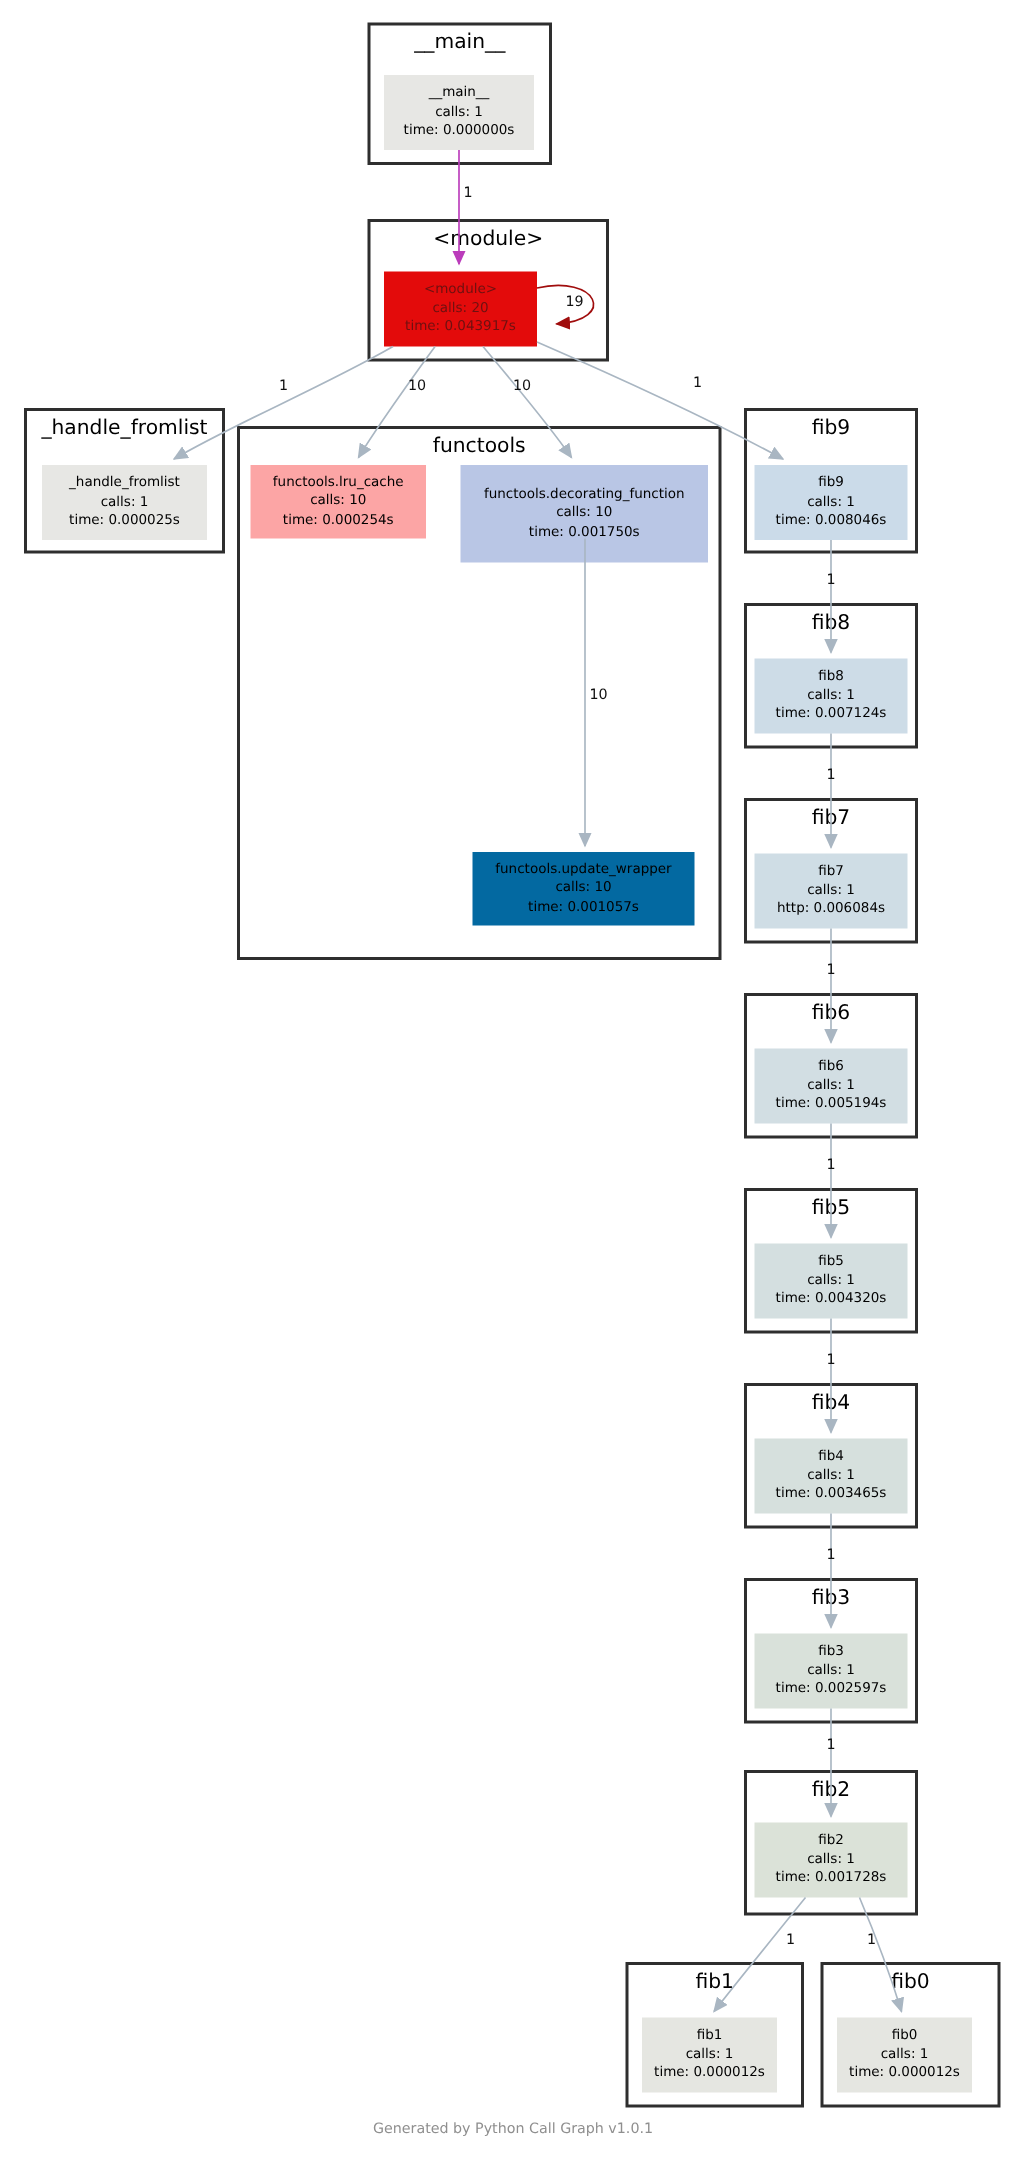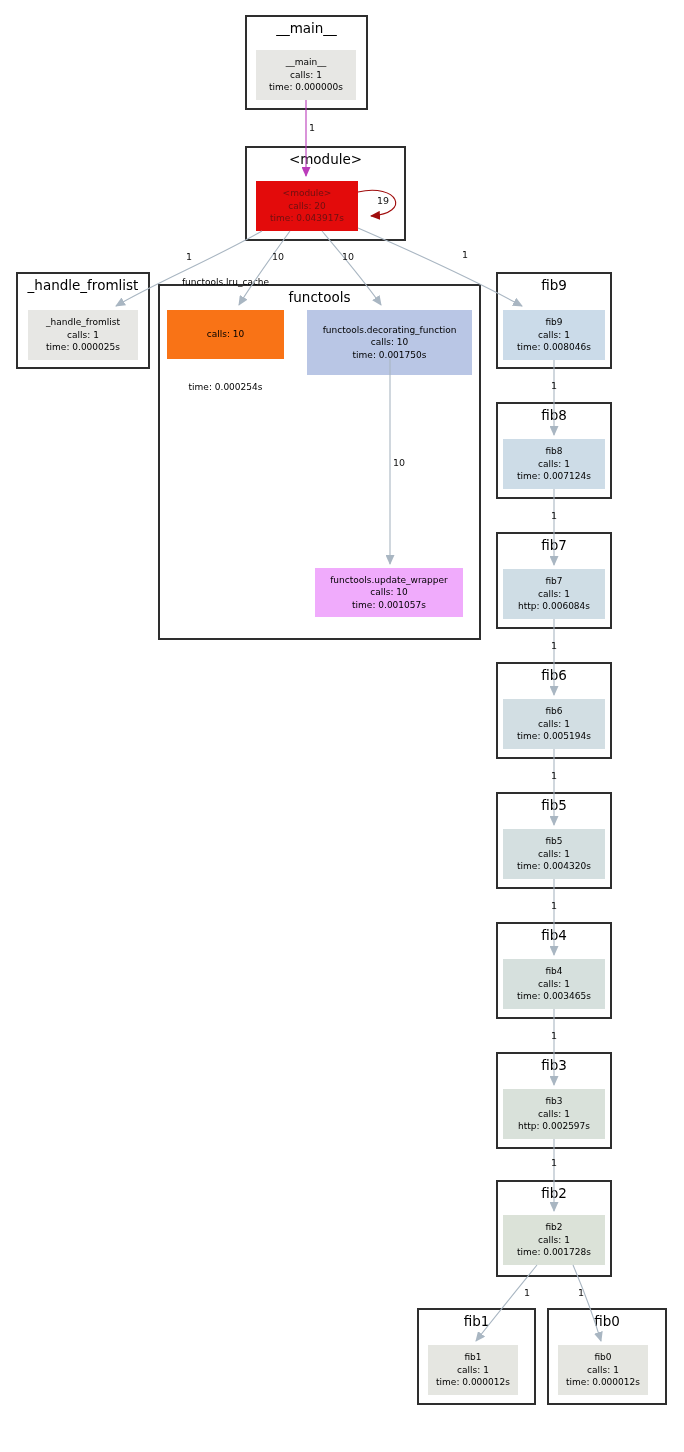--- a/index.html
+++ b/index.html
@@ -81,31 +81,31 @@
       <div class="cluster-title">_handle_fromlist</div>
     </div>
     <div class="node" style="left: 28px; top: 310px; width: 110px; height: 50px; background: rgb(231, 231, 228); color: rgb(0, 0, 0);">
       <span>_handle_fromlist</span>
       <span>calls: 1</span>
       <span>time: 0.000025s</span>
     </div>
     <div class="cluster" style="left: 158px; top: 272px; width: 323px; height: 356px; margin-top: 12px;">
       <div class="cluster-title">functools</div>
     </div>
-    <div class="node" style="left: 167px; top: 310px; width: 117px; height: 49px; background: #f97316; color: rgb(0, 0, 0); gap: 40px;">
+    <div class="node" style="left: 167px; top: 310px; width: 117px; height: 49px; background: #fca5a5; color: rgb(0, 0, 0);">
       <span>functools.lru_cache</span>
       <span>calls: 10</span>
       <span>time: 0.000254s</span>
     </div>
     <div class="node" style="left: 307px; top: 310px; width: 165px; height: 65px; background: rgb(185, 198, 229); color: rgb(0, 0, 0);">
       <span>functools.decorating_function</span>
       <span>calls: 10</span>
       <span>time: 0.001750s</span>
     </div>
-    <div class="node" style="left: 315px; top: 568px; width: 148px; height: 49px; background: #f0abfc; color: rgb(0, 0, 0);">
+    <div class="node" style="left: 315px; top: 568px; width: 148px; height: 49px; background: #0369a1; color: rgb(0, 0, 0);">
       <span>functools.update_wrapper</span>
       <span>calls: 10</span>
       <span>time: 0.001057s</span>
     </div>
     <div class="cluster" style="left: 496px; top: 272px; width: 116px; height: 97px;">
       <div class="cluster-title">fib9</div>
     </div>
     <div class="node" style="left: 503px; top: 310px; width: 102px; height: 50px; background: rgb(203, 219, 233); color: rgb(0, 0, 0);">
       <span>fib9</span>
       <span>calls: 1</span>
@@ -150,21 +150,21 @@
       <span>fib4</span>
       <span>calls: 1</span>
       <span>time: 0.003465s</span>
     </div>
     <div class="cluster" style="left: 496px; top: 1052px; width: 116px; height: 97px;">
       <div class="cluster-title">fib3</div>
     </div>
     <div class="node" style="left: 503px; top: 1089px; width: 102px; height: 50px; background: rgb(217, 225, 218); color: rgb(0, 0, 0);">
       <span>fib3</span>
       <span>calls: 1</span>
-      <span>http: 0.002597s</span>
+      <span>time: 0.002597s</span>
     </div>
     <div class="cluster" style="left: 496px; top: 1180px; width: 116px; height: 97px;">
       <div class="cluster-title">fib2</div>
     </div>
     <div class="node" style="left: 503px; top: 1215px; width: 102px; height: 50px; background: rgb(219, 226, 216); color: rgb(0, 0, 0);">
       <span>fib2</span>
       <span>calls: 1</span>
       <span>time: 0.001728s</span>
     </div>
     <div class="cluster" style="left: 417px; top: 1308px; width: 119px; height: 97px;">
@@ -222,14 +222,15 @@
       <path d="M554,1009 L554,1085" fill="none" stroke="#a9b6c2" stroke-width="1.1" marker-end="url(#arrow-steel)"></path>
       <text x="551" y="1039">1</text>
       <path d="M554,1139 L554,1211" fill="none" stroke="#a9b6c2" stroke-width="1.1" marker-end="url(#arrow-steel)"></path>
       <text x="551" y="1166">1</text>
       <path d="M537,1265 C516,1291 494,1318 476,1341" fill="none" stroke="#a9b6c2" stroke-width="1.1" marker-end="url(#arrow-steel)"></path>
       <text x="524" y="1296">1</text>
       <path d="M573,1265 C584,1291 594,1318 601,1341" fill="none" stroke="#a9b6c2" stroke-width="1.1" marker-end="url(#arrow-steel)"></path>
       <text x="578" y="1296">1</text>
     </svg>
   <div id="footer">
+    <div>Generated by Python Call Graph v1.0.1</div>
   </div>
 </div>
 
 </body></html>

